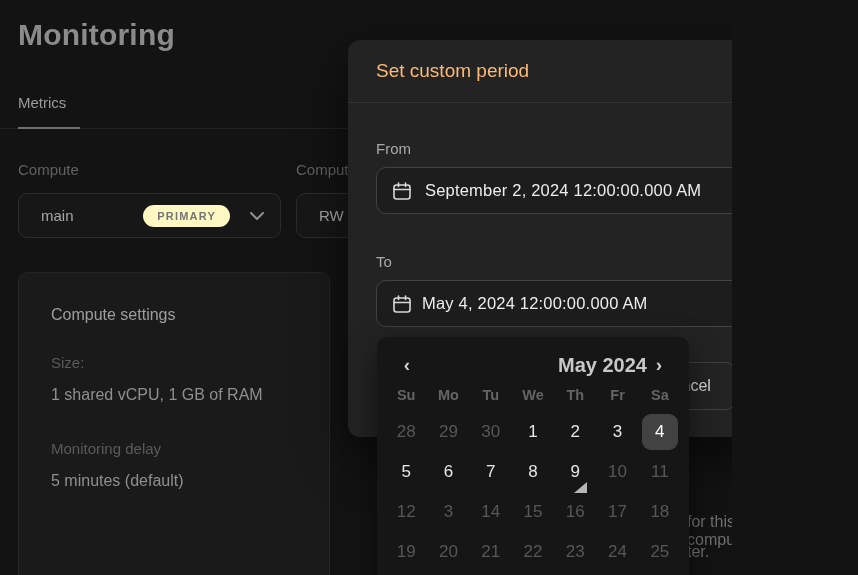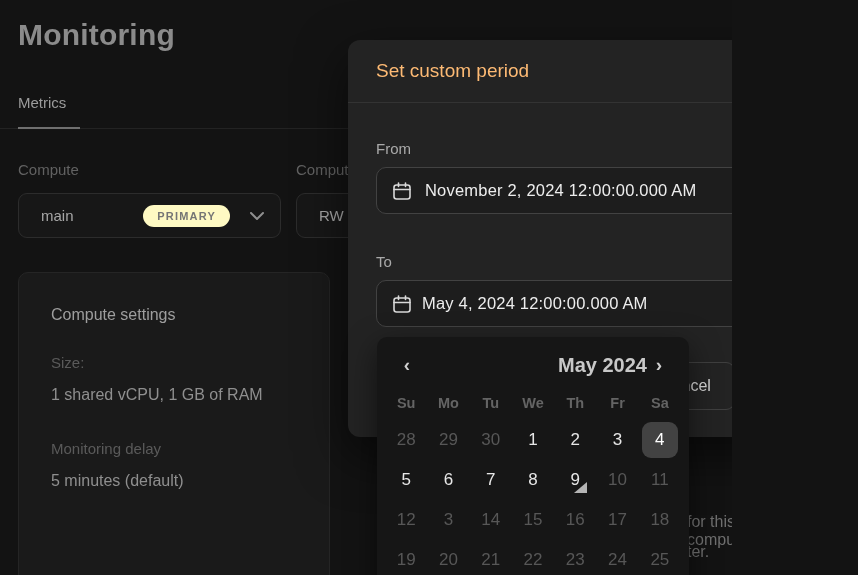--- a/index.html
+++ b/index.html
@@ -118,21 +118,21 @@
     z-index:20; padding:13px 8px 0 8px;
   }
   .cal-header { display:flex; align-items:center; height:30px; padding:0 10px; }
   .cal-nav {
     background:none; border:none; color:#cfcfcf; font-size:19px; font-weight:bold;
     cursor:pointer; width:24px; height:24px; line-height:22px;
     font-family:"Liberation Sans", sans-serif;
   }
   .cal-month { flex:1; text-align:right; font-size:20px; font-weight:bold; color:#c8c8c8; }
   .cal-weekdays, .cal-week { display:grid; grid-template-columns:repeat(7,1fr); }
-  .cal-weekdays { margin-top:8px; }
+  .cal-weekdays { }
   .cal-weekday {
     text-align:center; font-size:14.5px; font-weight:bold; color:#646464; height:30px;
     line-height:30px;
   }
   .cal-grid { margin-top:2px; }
   .day {
     height:40px; display:flex; align-items:center; justify-content:center;
     font-size:17px; cursor:pointer;
   }
   .day-inner {
@@ -198,21 +198,21 @@
           </svg>
       </button>
     </div>
 
     <div class="modal-label from-label">From</div>
     <div class="dt-input from-input">
       <svg viewBox="0 0 22 22" fill="none" stroke-width="1.6" stroke-linecap="round">
         <rect x="3" y="5" width="16" height="14" rx="2.5"></rect>
           <path d="M3 9.5 H19 M7.5 3 V6.5 M14.5 3 V6.5"></path>
       </svg>
-      <span class="dt-value">November 2, 2024 12:00:00.000 AM</span>
+      <span class="dt-value">September 2, 2024 12:00:00.000 AM</span>
     </div>
 
     <div class="modal-label to-label">To</div>
     <div class="dt-input to-input">
       <svg viewBox="0 0 22 22" fill="none" stroke-width="1.6" stroke-linecap="round">
         <rect x="3" y="5" width="16" height="14" rx="2.5"></rect>
           <path d="M3 9.5 H19 M7.5 3 V6.5 M14.5 3 V6.5"></path>
       </svg>
       <span class="dt-value">May 4, 2024 12:00:00.000 AM</span>
     </div>

